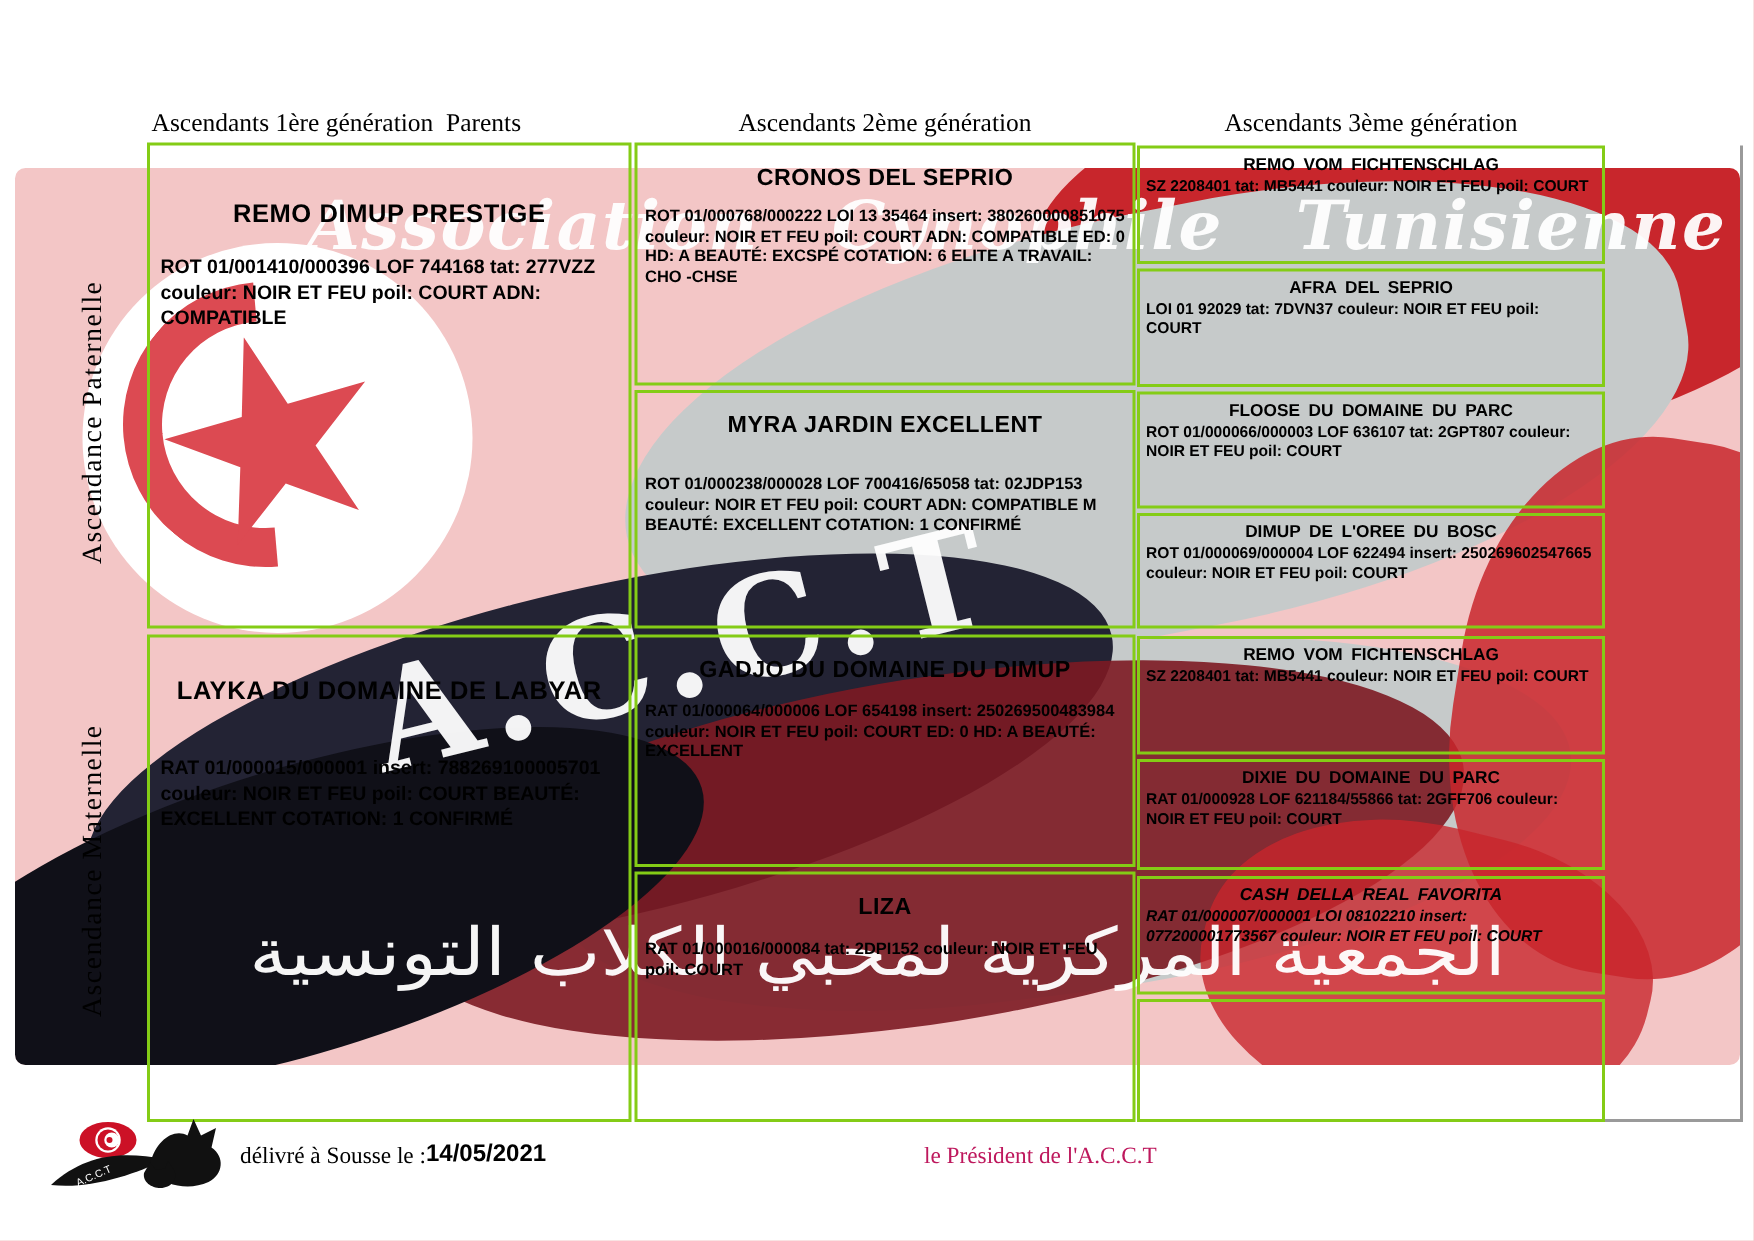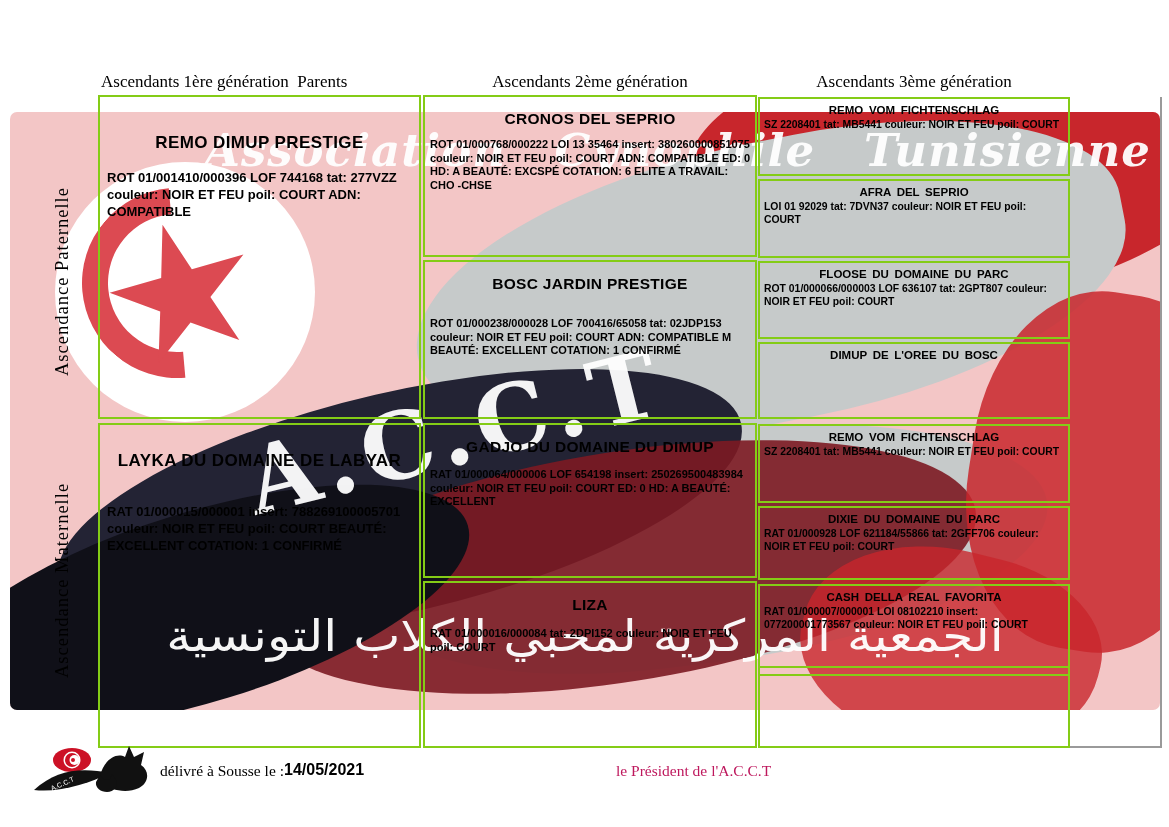--- a/index.html
+++ b/index.html
@@ -75,21 +75,21 @@
   #cell-g2-0{left:423px;top:95px;width:334px;height:162px;}
   #cell-g2-1{left:423px;top:260px;width:334px;height:159px;}
   #cell-g2-2{left:423px;top:423px;width:334px;height:155px;}
   #cell-g2-3{left:423px;top:581px;width:334px;height:167px;}
   #cell-g3-0{left:758px;top:97px;width:312px;height:79px;}
   #cell-g3-1{left:758px;top:179px;width:312px;height:79px;}
   #cell-g3-2{left:758px;top:261px;width:312px;height:78px;}
   #cell-g3-3{left:758px;top:342px;width:312px;height:77px;}
   #cell-g3-4{left:758px;top:424px;width:312px;height:79px;}
   #cell-g3-5{left:758px;top:506px;width:312px;height:74px;}
-  #cell-g3-6{left:758px;top:584px;width:312px;height:92px;}
+  #cell-g3-6{left:758px;top:584px;width:312px;height:79px;font-style:italic;}
   #cell-g3-7{left:758px;top:666px;width:312px;height:82px;}
   .c1name{margin-top:36px;text-align:center;font-size:17px;font-weight:bold;letter-spacing:.4px;}
   #cell-p2 .c1name{margin-top:26px;}
   .c1det{margin-top:16px;padding:0 7px;font-size:13px;font-weight:bold;line-height:17px;}
   #cell-p2 .c1det{margin-top:32px;}
   .c2name{margin-top:13px;text-align:center;font-size:15.5px;font-weight:bold;letter-spacing:.3px;}
   .c2det{padding:0 5px;font-size:11px;font-weight:bold;line-height:13.5px;}
   #cell-g2-0 .c2det{margin-top:10px;}
   #cell-g2-1 .c2det{margin-top:24px;}
   #cell-g2-2 .c2det{margin-top:12px;}
@@ -146,21 +146,21 @@
 <div class="cell" id="cell-p2">
   <div class="c1name">LAYKA DU DOMAINE DE LABYAR</div>
   <div class="c1det">RAT 01/000015/000001 insert: 788269100005701 couleur: NOIR ET FEU poil: COURT BEAUTÉ: EXCELLENT COTATION: 1 CONFIRMÉ</div>
 </div>
 
 <div class="cell" id="cell-g2-0">
   <div class="c2name">CRONOS DEL SEPRIO</div>
   <div class="c2det">ROT 01/000768/000222 LOI 13 35464 insert: 380260000851075 couleur: NOIR ET FEU poil: COURT ADN: COMPATIBLE ED: 0 HD: A BEAUTÉ: EXCSPÉ COTATION: 6 ELITE A TRAVAIL: CHO -CHSE</div>
 </div>
 <div class="cell" id="cell-g2-1">
-  <div class="c2name">BOSC JARDIN PRESTIGE</div>
+  <div class="c2name">MYRA JARDIN EXCELLENT</div>
   <div class="c2det">ROT 01/000238/000028 LOF 700416/65058 tat: 02JDP153 couleur: NOIR ET FEU poil: COURT ADN: COMPATIBLE M BEAUTÉ: EXCELLENT COTATION: 1 CONFIRMÉ</div>
 </div>
 <div class="cell" id="cell-g2-2">
   <div class="c2name">GADJO DU DOMAINE DU DIMUP</div>
   <div class="c2det">RAT 01/000064/000006 LOF 654198 insert: 250269500483984 couleur: NOIR ET FEU poil: COURT ED: 0 HD: A BEAUTÉ: EXCELLENT</div>
 </div>
 <div class="cell" id="cell-g2-3">
   <div class="c2name">LIZA</div>
   <div class="c2det">RAT 01/000016/000084 tat: 2DPI152 couleur: NOIR ET FEU poil: COURT</div>
 </div>
@@ -172,20 +172,21 @@
 <div class="cell" id="cell-g3-1">
   <div class="c3name">AFRA DEL SEPRIO</div>
   <div class="c3det">LOI 01 92029 tat: 7DVN37 couleur: NOIR ET FEU poil: COURT</div>
 </div>
 <div class="cell" id="cell-g3-2">
   <div class="c3name">FLOOSE DU DOMAINE DU PARC</div>
   <div class="c3det">ROT 01/000066/000003 LOF 636107 tat: 2GPT807 couleur: NOIR ET FEU poil: COURT</div>
 </div>
 <div class="cell" id="cell-g3-3">
   <div class="c3name">DIMUP DE L'OREE DU BOSC</div>
+  <div class="c3det">ROT 01/000069/000004 LOF 622494 insert: 250269602547665 couleur: NOIR ET FEU poil: COURT</div>
 </div>
 <div class="cell" id="cell-g3-4">
   <div class="c3name">REMO VOM FICHTENSCHLAG</div>
   <div class="c3det">SZ 2208401 tat: MB5441 couleur: NOIR ET FEU poil: COURT</div>
 </div>
 <div class="cell" id="cell-g3-5">
   <div class="c3name">DIXIE DU DOMAINE DU PARC</div>
   <div class="c3det">RAT 01/000928 LOF 621184/55866 tat: 2GFF706 couleur: NOIR ET FEU poil: COURT</div>
 </div>
 <div class="cell" id="cell-g3-6">

